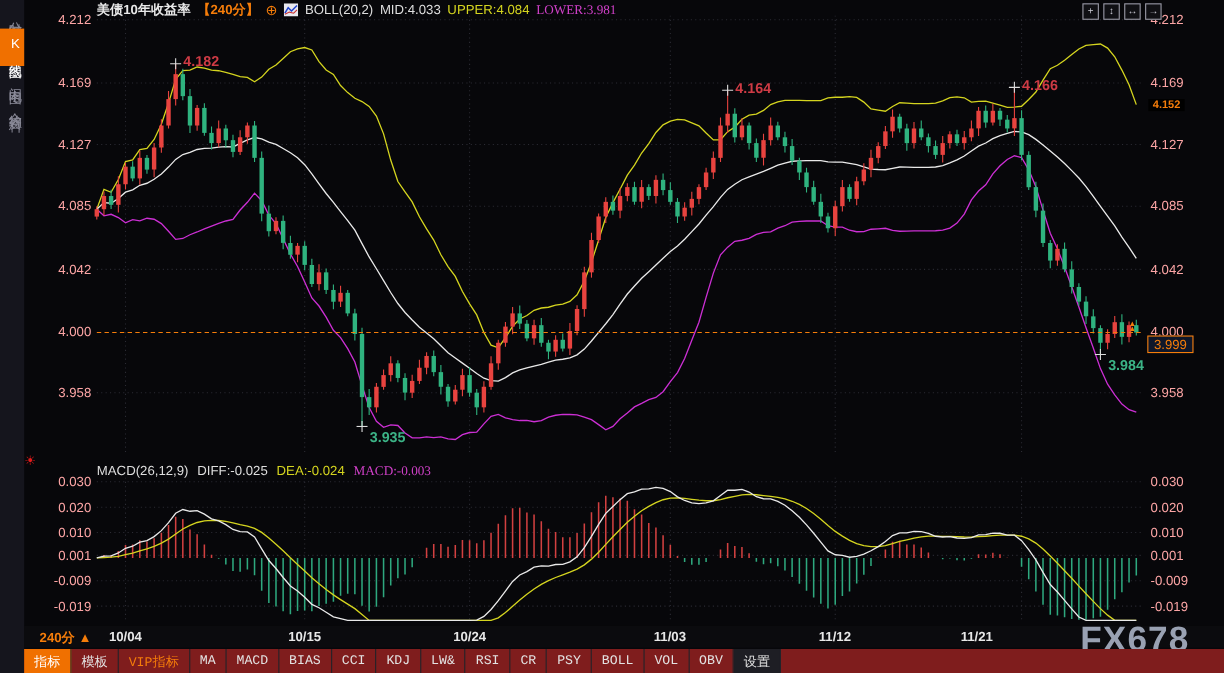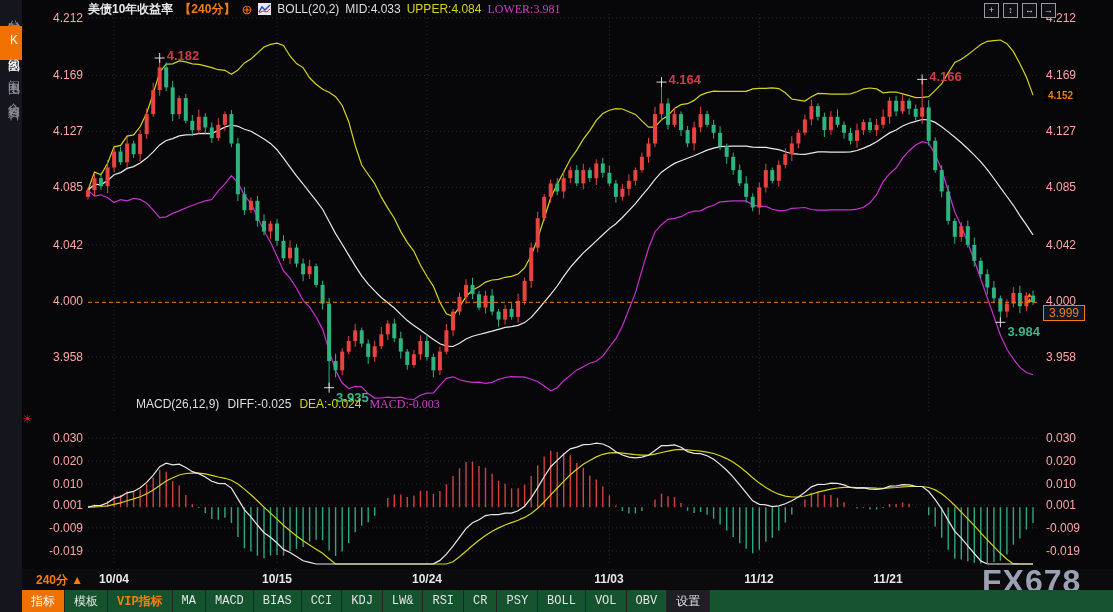--- a/index.html
+++ b/index.html
@@ -18,36 +18,36 @@
   .t-plainwhite{color:#dedede;}
   .hdr .circle-ic{color:#f57d0a;font-size:13px;font-weight:normal;}
   .topicons{position:absolute;left:984px;top:3px;display:flex;gap:4px;z-index:6;}
   .topicon{width:13px;height:13px;border:1px solid #9a9aa6;color:#cfcfd8;font-size:9px;line-height:13px;text-align:center;background:#101014;cursor:pointer;}
   
   .price-svg{position:absolute;left:85px;top:14px;z-index:1;}
   .macd-svg{position:absolute;left:85px;top:434px;z-index:1;}
   .axis-label{position:absolute;font-size:12px;color:#fca5a5;z-index:2;}
   .axis-left{width:44px;text-align:right;left:39px;}
   .axis-right{left:1046px;text-align:left;}
-  .macd-hdr{position:absolute;left:88px;top:397px;display:flex;gap:8px;font-size:12px;white-space:nowrap;z-index:3;margin-left:48px;}
+  .macd-hdr{position:absolute;left:88px;top:421px;display:flex;gap:8px;font-size:12px;white-space:nowrap;z-index:3;}
   .tag-prev{position:absolute;left:1044px;background:#000;color:#f57d0a;font-size:10px;font-weight:bold;padding:0 4px;z-index:3;}
   .tag-last{position:absolute;left:1043px;background:#0f172a;color:#f57d0a;font-size:12px;border:1px solid #f57d0a;padding:0 5px;z-index:3;}
   .alert-ic{position:absolute;left:1026px;color:#f57d0a;font-size:7px;line-height:5px;z-index:3;text-align:center;}
   .sun-ic{position:absolute;left:22px;top:412px;color:#e01b1b;font-size:12px;z-index:3;}
   
   .timebar{position:absolute;left:22px;top:569px;width:1091px;height:20px;background:#0b0b0e;z-index:2;}
   .period-lbl{position:absolute;left:14px;top:3px;color:#f57d0a;font-weight:bold;font-size:12px;cursor:pointer;}
   .date-lbl{position:absolute;top:3px;transform:translateX(-50%);color:#e8e8e8;font-weight:bold;font-size:12px;}
   .tooltip{position:absolute;left:105px;top:1px;background:#000;color:#ff8a00;font-size:12px;padding:1px 5px;white-space:nowrap;z-index:5;}
   .watermark{position:absolute;left:982px;top:563px;font-size:32px;font-weight:bold;color:#99a1b2;letter-spacing:1px;z-index:4;}
   
-  .menu{position:absolute;left:22px;top:590px;width:1091px;height:22px;background:#14532d;display:flex;align-items:stretch;z-index:6;font-size:12px;}
+  .menu{position:absolute;left:22px;top:590px;width:1091px;height:22px;background:#7f1d1d;display:flex;align-items:stretch;z-index:6;font-size:12px;}
   .menu-item{display:flex;align-items:center;padding:0 9px;color:#e3e3e3;border-right:1px solid #232329;cursor:pointer;font-family:"Liberation Mono","Liberation Sans",monospace;}
   .menu-item.active{background:#f07000;color:#fff;}
-  .menu-item.vip{color:#f57d0a;font-weight:bold;}
+  .menu-item.vip{color:#f57d0a;font-weight:normal;}
   .menu-item.settings{background:#1e1e24;}
 </style>
 </head>
 <body>
 
 <div class="root">
 
   <div class="sidebar" id="sidebar">
       <div class="side-tab">分时图</div>
       <div class="side-tab active">K线图</div>

